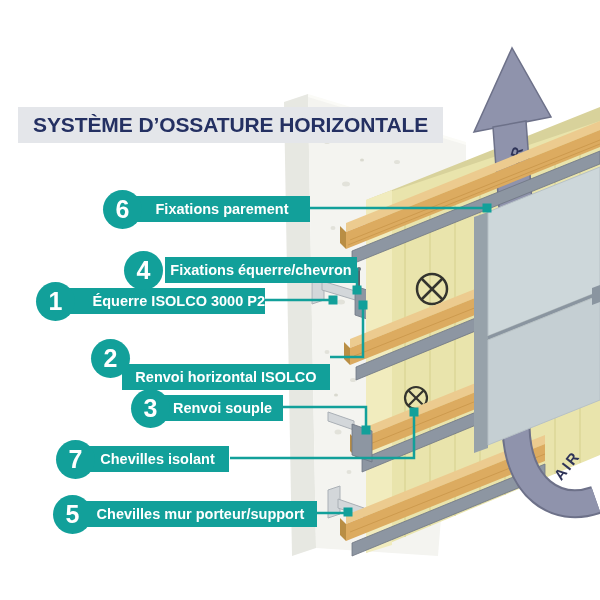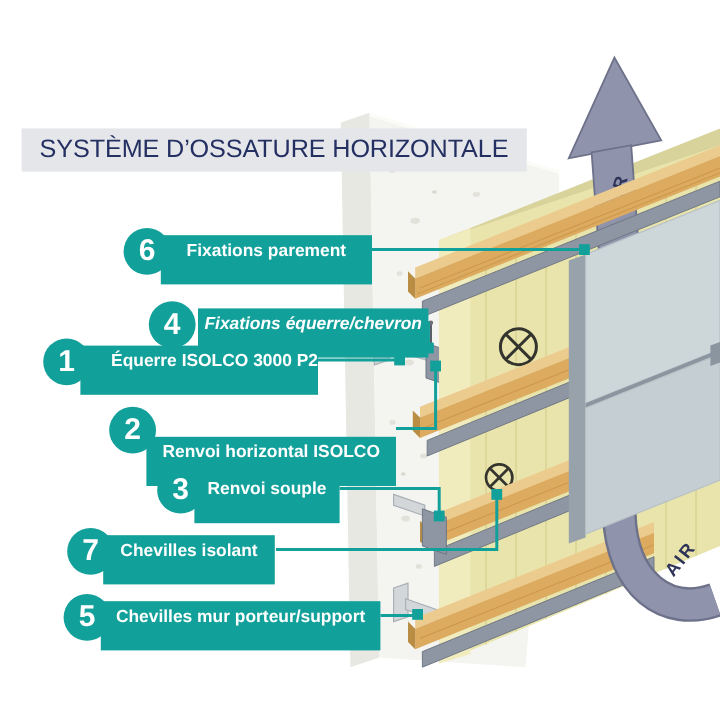--- a/index.html
+++ b/index.html
@@ -9,26 +9,26 @@
     --steel:#8d96a2; --panel:#cdd7da; --panel-lower:#c5cfd3; --panel-edge:#97a2aa;
     --air-arrow:#8f93ac; --air-text:#2e3358; --bracket:#d3d7da;
   }
   *{margin:0;padding:0;box-sizing:border-box}
   html,body{width:600px;height:600px;background:#fff;overflow:hidden;
     font-family:"Liberation Sans",sans-serif;}
   .stage{position:relative;width:600px;height:600px;background:#fff;}
   .scene{position:absolute;left:0;top:0;width:600px;height:600px;}
   .page-title{position:absolute;left:18px;top:107px;display:inline-block;
     background:var(--title-bg);color:var(--title-navy);
-    font-size:21px;font-weight:normal;letter-spacing:-0.1px;
+    font-size:21px;font-weight:bold;letter-spacing:-0.1px;
     line-height:36px;height:36px;padding:0 15px;white-space:nowrap;}
   .num{position:absolute;width:39px;height:39px;border-radius:50%;
     background:var(--accent-teal);color:#fff;text-align:center;
     font-size:25px;font-weight:bold;line-height:39px;z-index:3;}
-  .box{position:absolute;height:41px;background:var(--accent-teal);color:#fff;
+  .box{position:absolute;height:26px;background:var(--accent-teal);color:#fff;
     text-align:center;font-size:14.5px;font-weight:bold;line-height:26px;
     white-space:nowrap;z-index:2;}
   .f-wall{fill:var(--wall)} .f-wall-edge{fill:var(--wall-edge)}
   .f-ins{fill:var(--insulation)} .f-ins-edge{fill:var(--insulation-edge)} .f-ins-top{fill:var(--insulation-top)}
   .f-wood{fill:var(--wood)} .f-wood-top{fill:var(--wood-top)} .f-wood-end{fill:var(--wood-end)}
   .f-steel{fill:var(--steel);stroke:#6e7683;stroke-width:0.8}
   .f-panel{fill:var(--panel);stroke:#b7c1c6;stroke-width:1}
   .f-panel-lower{fill:var(--panel-lower);stroke:#b7c1c6;stroke-width:1}
   .f-panel-edge{fill:var(--panel-edge)}
   .f-bracket{fill:var(--bracket);stroke:#aab0b6;stroke-width:1}
@@ -185,21 +185,21 @@
 
 <div class="page-title">SYSTÈME D’OSSATURE HORIZONTALE</div>
 
 <div>
   <div class="num" style="left:103px;top:190px;">6</div>
   <div class="box" style="left:134px;top:196px;width:176px;">Fixations parement</div>
 </div>
 
 <div>
   <div class="num" style="left:124px;top:251px;">4</div>
-  <div class="box" style="left:165px;top:257px;width:192px;font-style:italic;">Fixations équerre/chevron</div>
+  <div class="box" style="left:165px;top:257px;width:192px;">Fixations équerre/chevron</div>
 </div>
 
 <div>
   <div class="num" style="left:36px;top:282px;">1</div>
   <div class="box" style="left:67px;top:288px;width:198px;text-align:right;">Équerre ISOLCO 3000 P2</div>
 </div>
 
 <div>
   <div class="num" style="left:91px;top:339px;">2</div>
   <div class="box" style="left:122px;top:364px;width:208px;">Renvoi horizontal ISOLCO</div>

